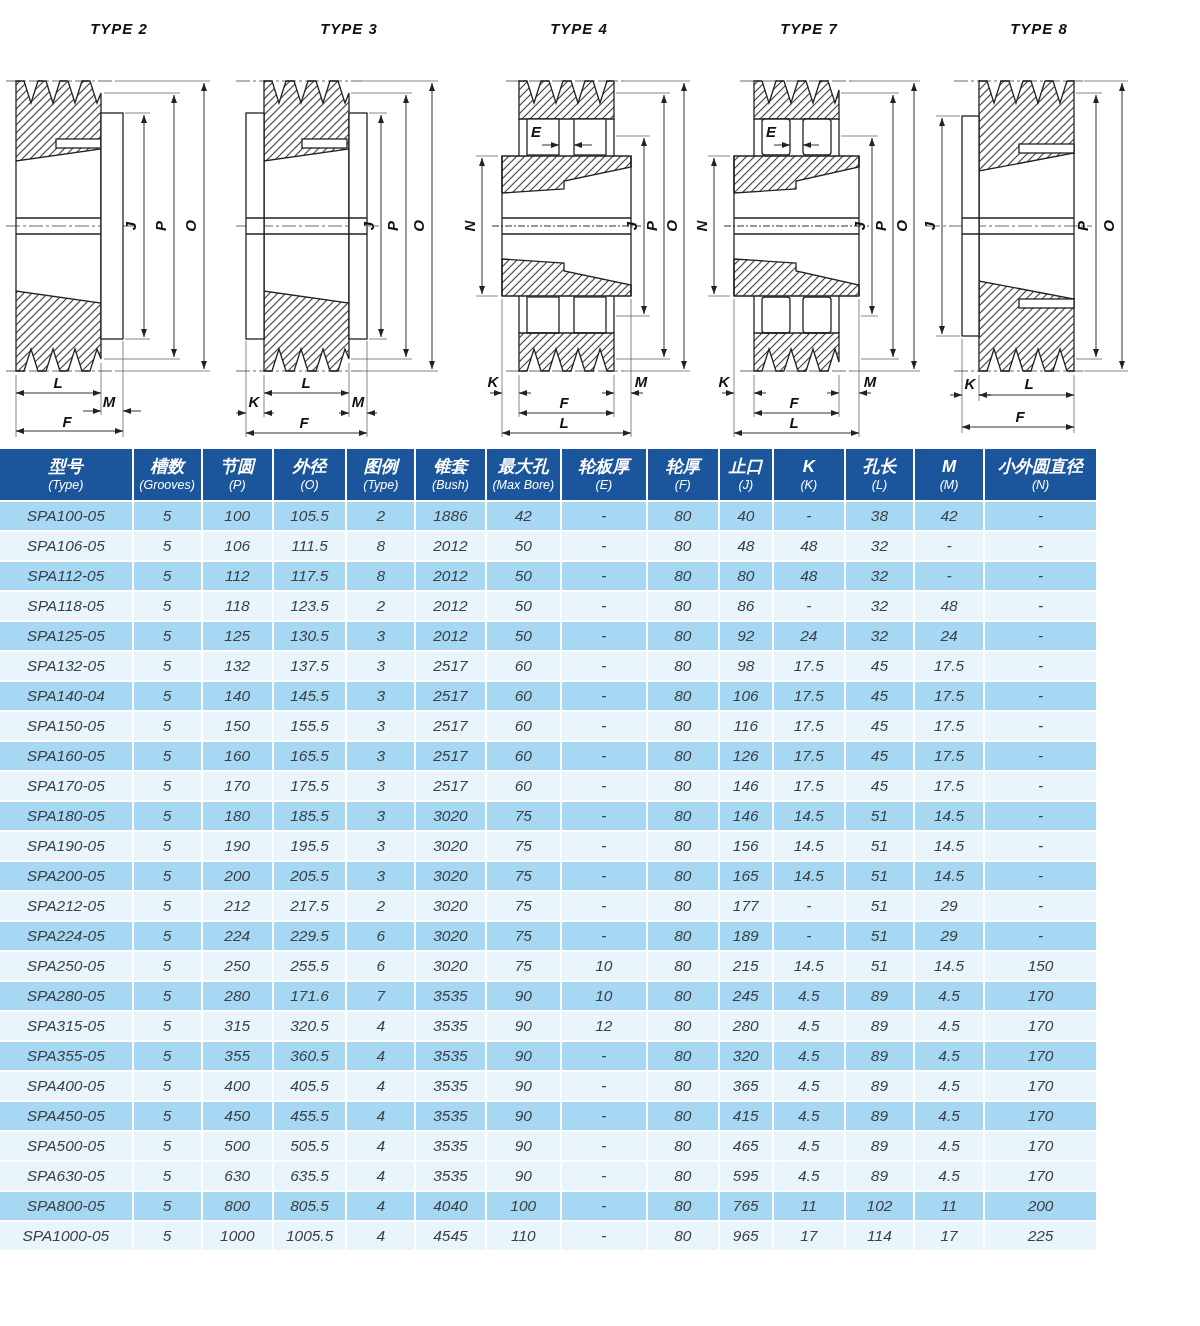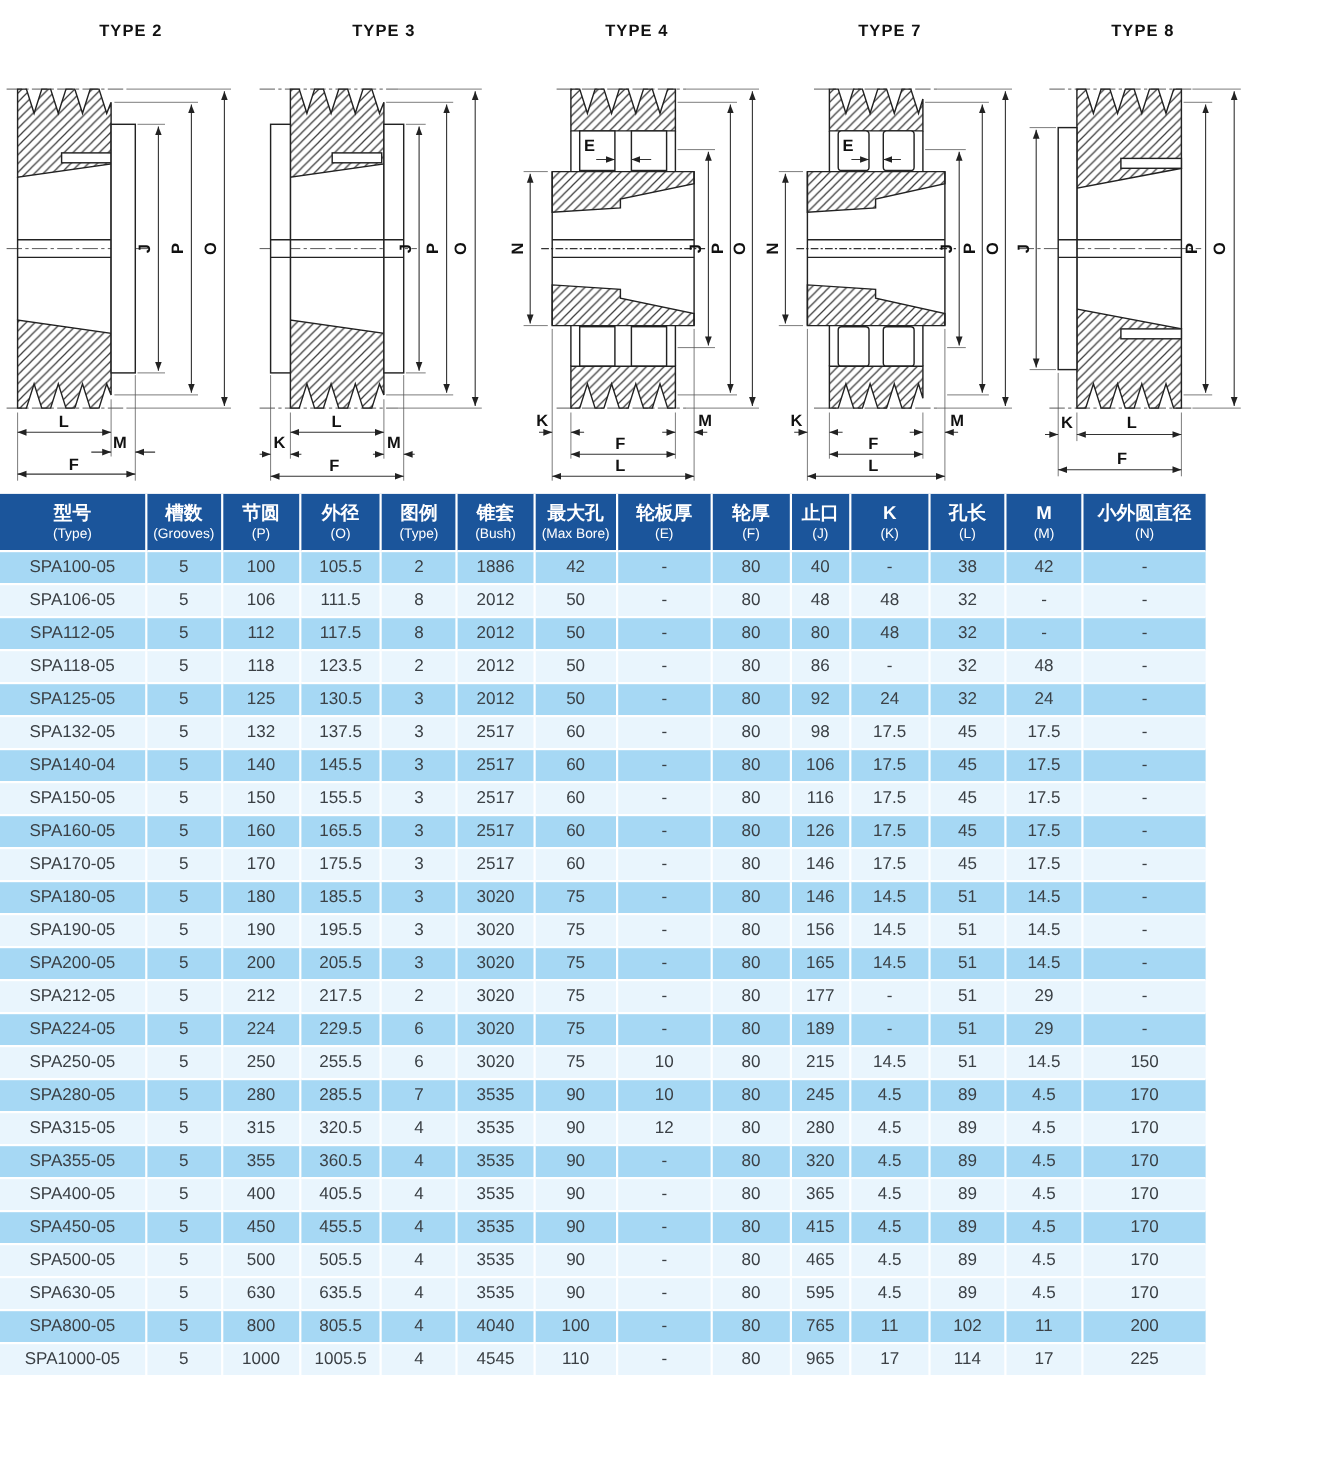--- a/index.html
+++ b/index.html
@@ -1,16 +1,16 @@
 <!DOCTYPE html>
 <html style="--header-bg: #1B559B; --header-text: #FFFFFF; --row-odd: #A6D8F4; --row-even: #E9F5FD; --body-text: #3B4045;"><head>
 <meta charset="utf-8">
 <style>
   html,body{margin:0;padding:0;background:#fff;}
-  .page{width:1096px;font-family:"Liberation Sans","DejaVu Sans",sans-serif;}
+  .page{width:1096px;font-family:"Liberation Sans","DejaVu Sans",sans-serif;font-style:italic;}
 
   
   .diagrams{display:flex;justify-content:space-evenly;align-items:flex-start;
             padding:14px 4px 0;height:445px;box-sizing:border-box;}
   .diagram{width:230px;text-align:center;}
   .diagram figcaption, .dwg-title{
       font-size:15px;font-weight:bold;letter-spacing:1px;color:#111;margin:6px 0 4px;}
   svg.dwg{display:block;}
   .dwg .ln{stroke:#222;stroke-width:1.3;fill:none;}
   .dwg .part{stroke:#222;stroke-width:1.3;fill:#fff;}
@@ -626,21 +626,21 @@
           <td>215</td>
           <td>14.5</td>
           <td>51</td>
           <td>14.5</td>
           <td>150</td>
         </tr>
         <tr class="odd">
           <td>SPA280-05</td>
           <td>5</td>
           <td>280</td>
-          <td>285.5</td>
+          <td>171.6</td>
           <td>7</td>
           <td>3535</td>
           <td>90</td>
           <td>10</td>
           <td>80</td>
           <td>245</td>
           <td>4.5</td>
           <td>89</td>
           <td>4.5</td>
           <td>170</td>

